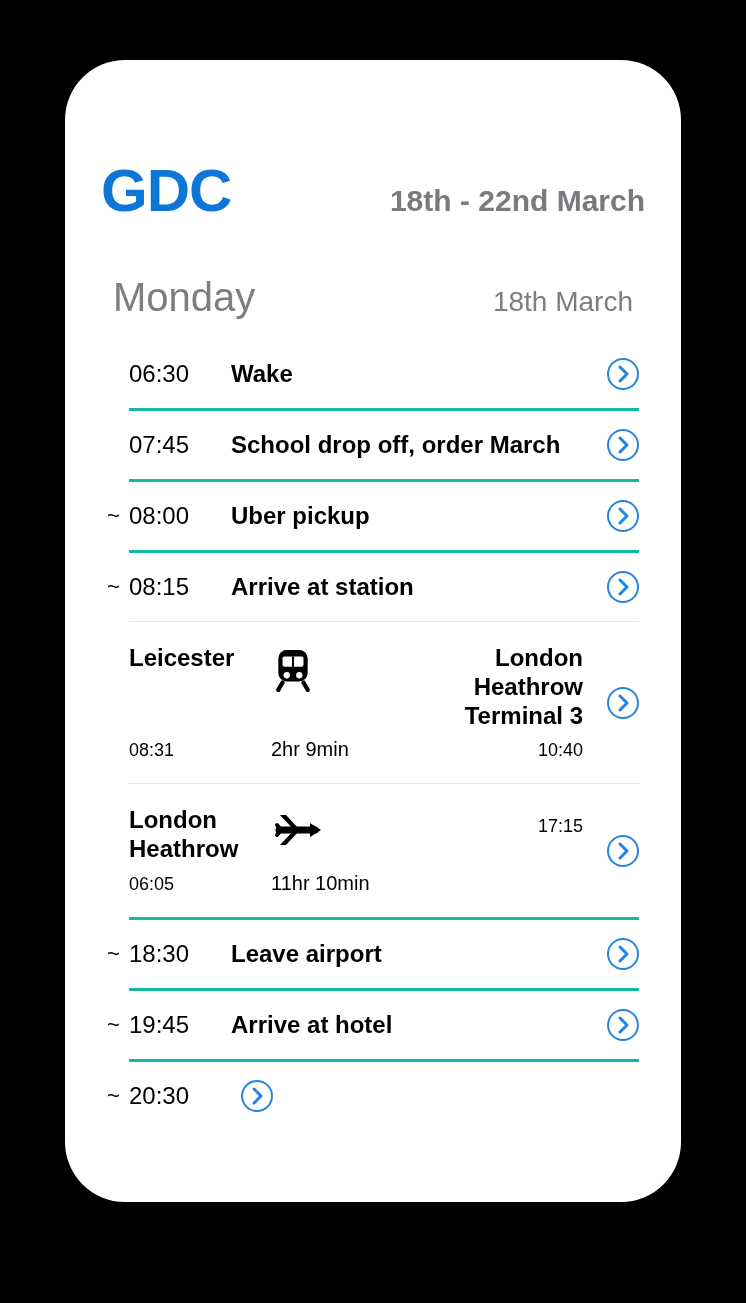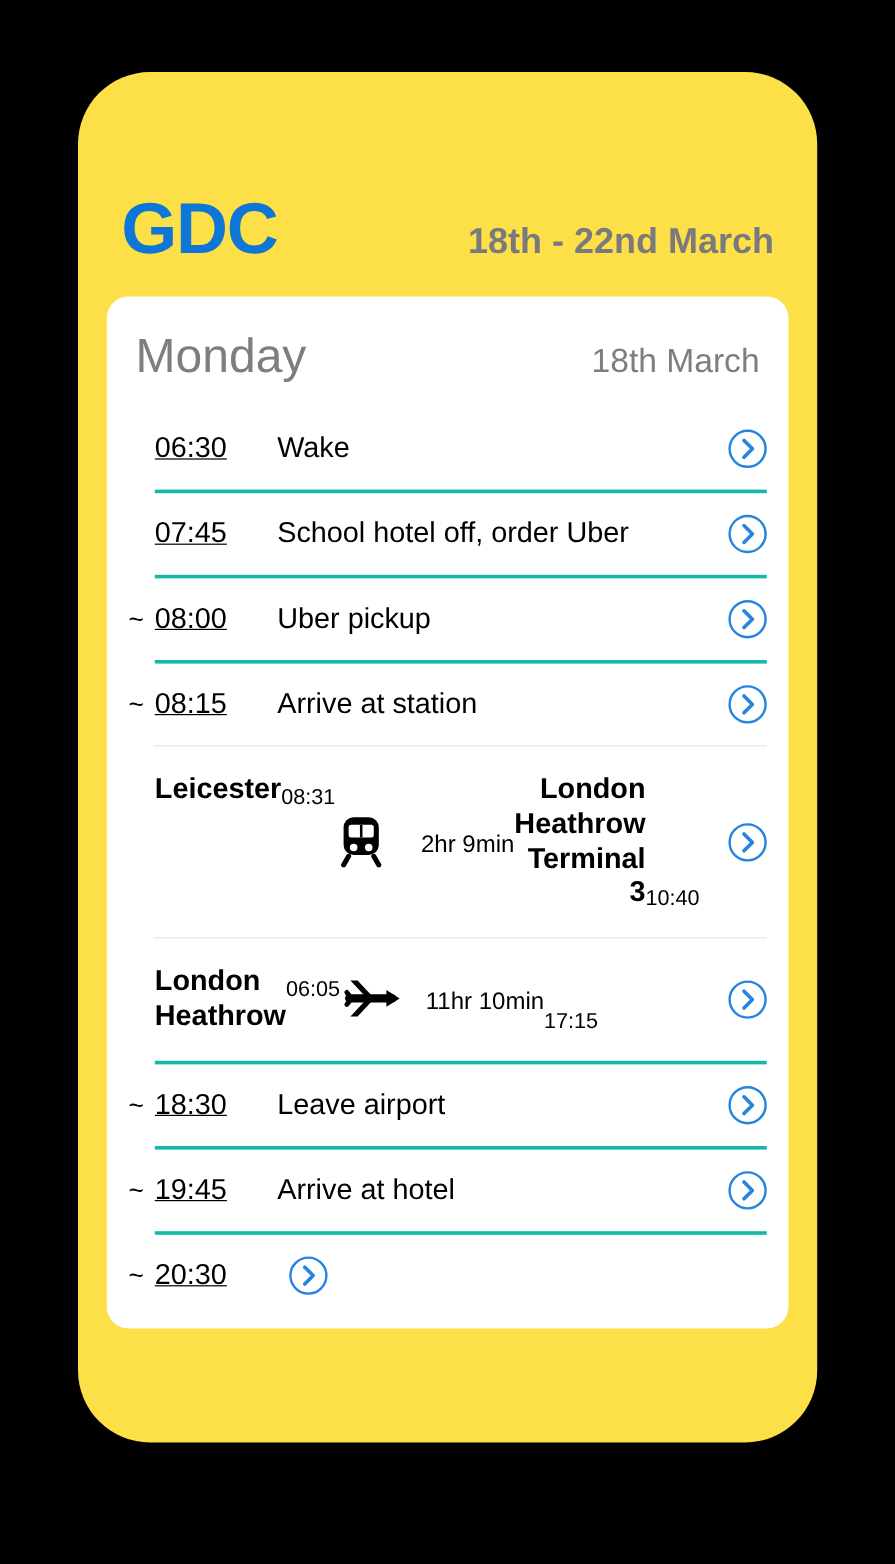--- a/index.html
+++ b/index.html
@@ -7,21 +7,21 @@
   body {
     background: #000;
     font-family: -apple-system, "Helvetica Neue", Helvetica, Arial, sans-serif;
     display: flex;
     justify-content: center;
     padding-top: 60px;
   }
   .phone {
     width: 616px;
     height: 1142px;
-    background: #fde047;
+    background: #ffffff;
     border-radius: 60px;
     padding: 24px 24px 0 24px;
     overflow: hidden;
   }
   .title-row {
     display: flex;
     justify-content: space-between;
     align-items: baseline;
     padding: 72px 12px 22px 12px;
   }
@@ -53,47 +53,47 @@
   .list { padding-left: 22px; }
   .row {
     display: flex;
     align-items: center;
     padding: 18px 0;
     border-top: 3px solid #14b8a6;
     position: relative;
   }
   .row:first-child { border-top: none; }
 
-  .app-col { position: relative; width: 102px; flex: 0 0 102px; text-decoration: underline; }
+  .app-col { position: relative; width: 102px; flex: 0 0 102px; }
   .approx {
     position: absolute; left: -22px; top: 50%; transform: translateY(-50%);
     font-size: 22px; color: #000;
   }
   .time { font-size: 24px; color: #000; font-weight: 400; }
-  .label { font-size: 24px; font-weight: 400; color: #000; flex: 1; }
+  .label { font-size: 24px; font-weight: 700; color: #000; flex: 1; }
 
   .disc {
     width: 32px; height: 32px; flex: 0 0 32px;
     border: 2.5px solid #2484e0; border-radius: 50%;
     display: flex; align-items: center; justify-content: center;
     margin-left: 10px;
     cursor: pointer;
   }
   .disc svg { display:block; }
 
   
   .seg {
     display: flex;
     align-items: stretch;
     padding: 22px 0;
     border-top: 1px solid #e5e5e9;
   }
-  .seg-col { display:flex; flex-direction:row; justify-content:space-between; }
+  .seg-col { display:flex; flex-direction:column; justify-content:space-between; }
   .seg-left { flex: 1; }
-  .seg-mid { width: 170px; align-items:center; }
+  .seg-mid { width: 170px; }
   .seg-right { flex: 1; text-align:right; align-items:flex-end; }
   .seg-place { font-size: 24px; font-weight: 600; line-height:1.2; }
   .seg-time  { font-size: 18px; font-weight: 400; margin-top:10px; }
   .seg-dur   { font-size: 20px; margin-top:6px; }
   .seg-icon  { margin-top:4px; }
   .seg-disc-wrap { display:flex; align-items:center; margin-left:14px; }
 
 </style>
 </head>
 <body>
@@ -121,21 +121,21 @@
     <svg width="15" height="18" viewBox="0 0 15 18">
               <use href="#chevron"></use>
             </svg>
   </div>
     </div>
         <div class="row">
       <div class="app-col">
         
         <span class="time">07:45</span>
       </div>
-      <div class="label">School hotel off, order Uber</div>
+      <div class="label">School drop off, order March</div>
       <div class="disc">
     <svg width="15" height="18" viewBox="0 0 15 18">
               <use href="#chevron"></use>
             </svg>
   </div>
     </div>
         <div class="row">
       <div class="app-col">
         <span class="approx">~</span>
         <span class="time">08:00</span>

